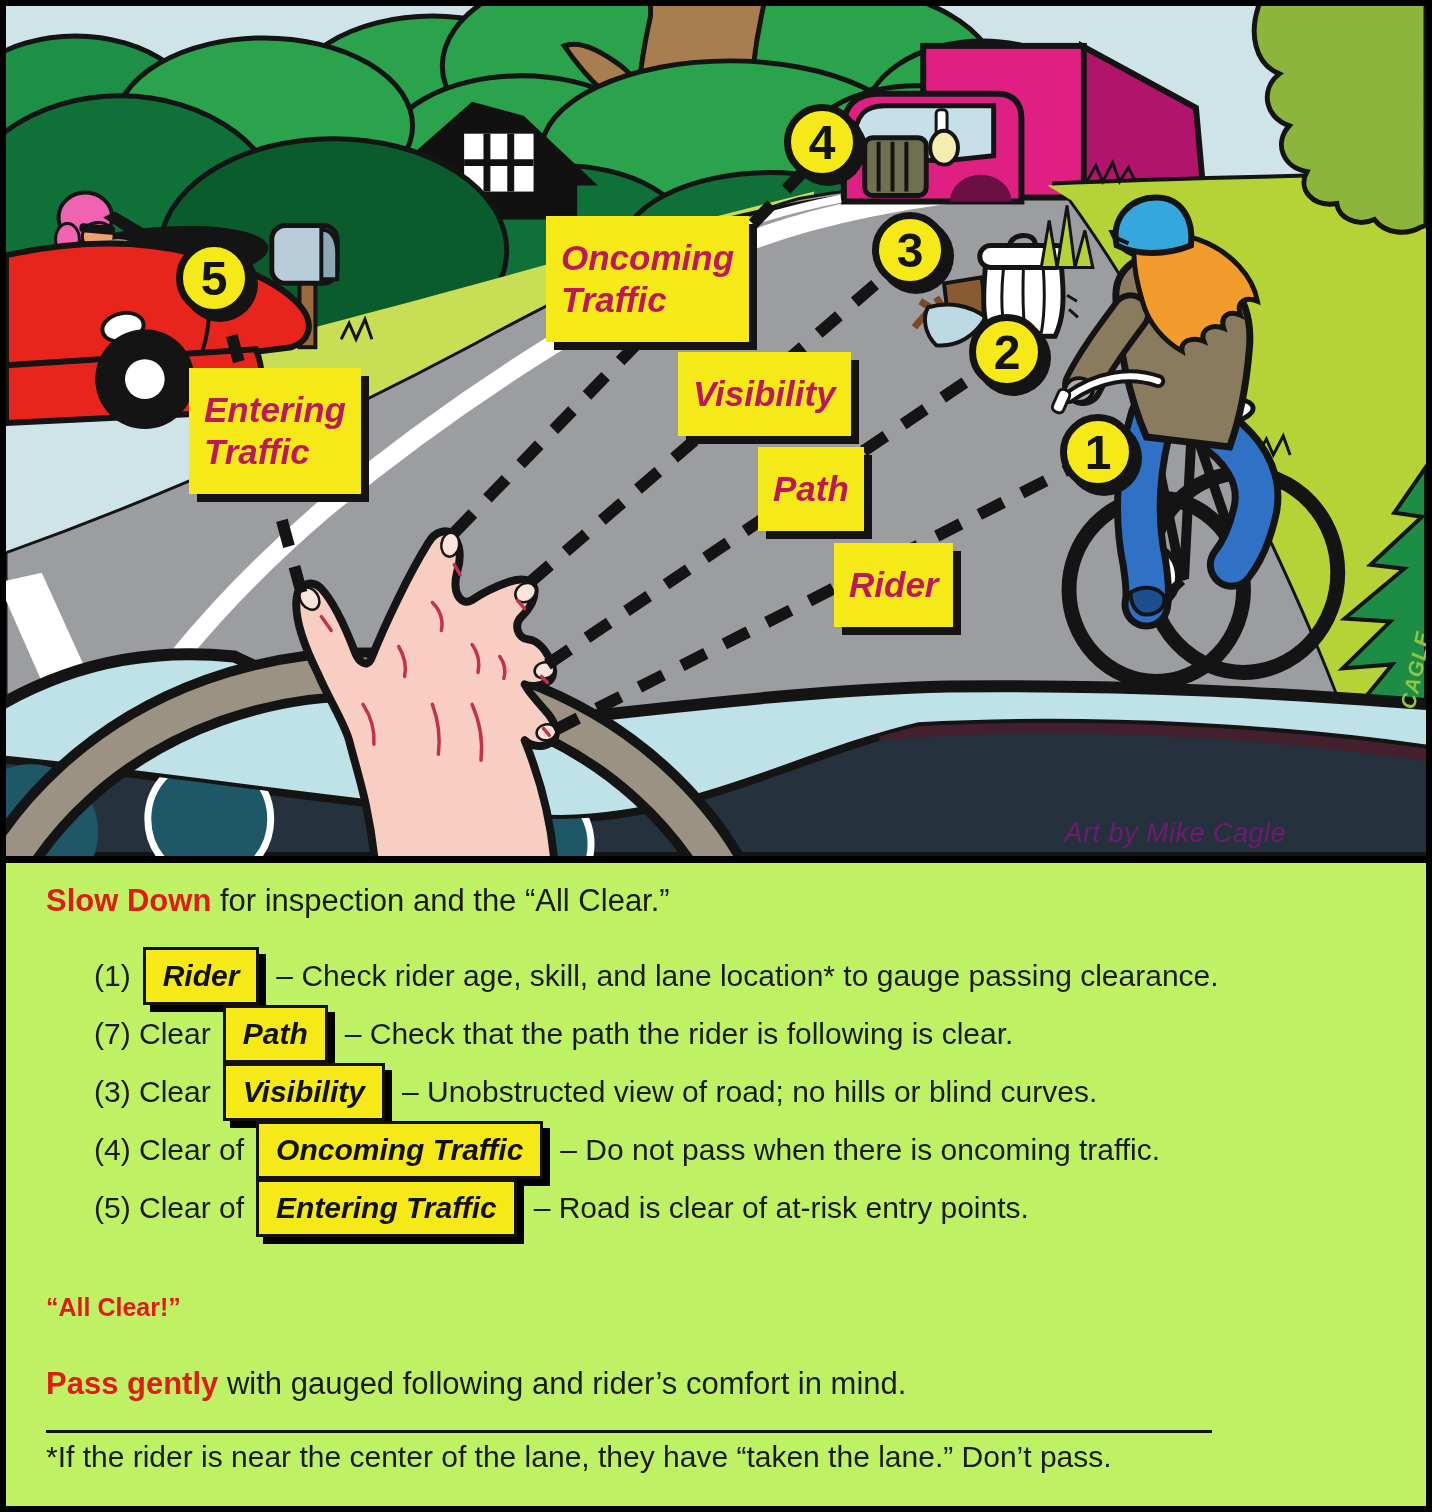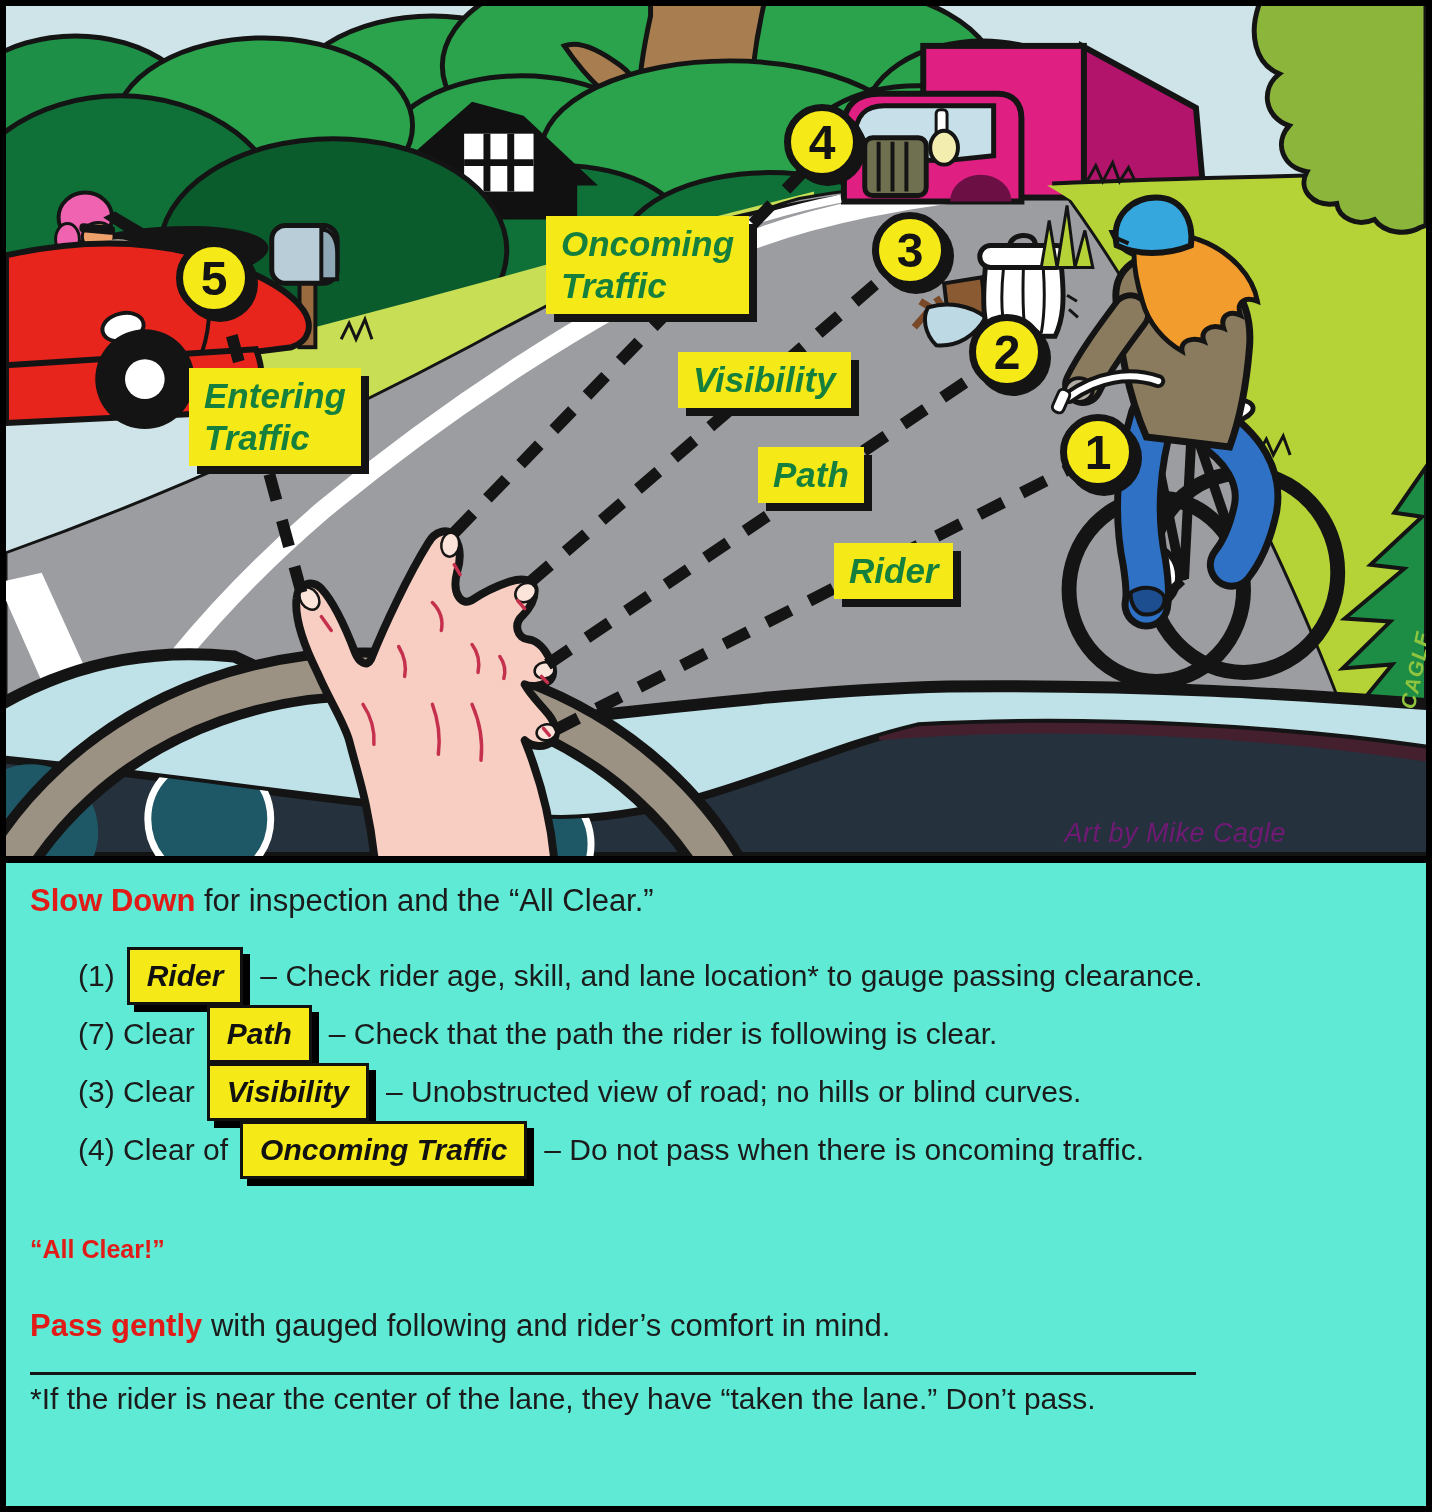--- a/index.html
+++ b/index.html
@@ -6,43 +6,43 @@
   .stage {
     position:relative; width:1432px; height:1512px;
     box-sizing:border-box; border:6px solid #000;
     background:#cfe4e8; overflow:hidden;
     font-family:"Liberation Sans", sans-serif;
   }
   
   .illustration { position:relative; width:1420px; height:850px; border-bottom:7px solid #000; overflow:hidden; background:#cfe4e8; }
   .illustration svg { position:absolute; left:0; top:0; }
   .bubble {
-    position:absolute; background:#f6e918; color:#15803d;
+    position:absolute; background:#f6e918; color:#be185d;
     font-weight:bold; font-style:italic; font-size:35px; line-height:1.2;
-    padding:7px 15px; box-shadow:8px 8px 0 #141414; white-space:pre-line;
+    padding:21px 15px; box-shadow:8px 8px 0 #141414; white-space:pre-line;
   }
   .callout-num {
     position:absolute; width:62px; height:62px; background:#f6e918;
     border:7px solid #141414; border-radius:50%; box-shadow:6px 6px 0 #141414;
     display:flex; align-items:center; justify-content:center;
     font-size:48px; font-weight:bold; color:#141414;
   }
   .art-credit {
     position:absolute; top:812px; right:140px; color:#701a75;
     font-style:italic; font-size:27px; letter-spacing:0.5px;
   }
   .signature {
     position:absolute; left:1390px; top:700px; color:#8fc43f;
     font-weight:bold; font-style:italic; font-size:21px; letter-spacing:1px;
     transform:rotate(-78deg); transform-origin:left top;
   }
   
   .panel {
-    position:relative; width:1420px; height:643px; background:#5eead4;
-    box-sizing:border-box; padding:14px 24px; color:#1b1b1b;
+    position:relative; width:1420px; height:643px; background:#bef264;
+    box-sizing:border-box; padding:14px 40px; color:#1b1b1b;
   }
   .lead-red { color:#e11c18; font-weight:bold; }
   .panel-title { font-size:31px; margin-top:6px; }
   .steps { margin-top:28px; margin-left:48px; }
   .step-row { display:flex; align-items:center; height:58px; font-size:30px; white-space:nowrap; }
   .chip {
     box-sizing:border-box; height:58px; display:inline-flex; align-items:center;
     margin-left:12px; padding:0 17px; background:#f6e918;
     border:3px solid #111; box-shadow:7px 7px 0 #000;
     font-weight:bold; font-style:italic; font-size:30px; position:relative; color:#111;
@@ -297,20 +297,25 @@
       <div class="step-row">
         <span>(3) Clear</span>
         <span class="chip">Visibility</span>
         <span class="desc">– Unobstructed view of road; no hills or blind curves.</span>
       </div>
       <div class="step-row">
         <span>(4) Clear of</span>
         <span class="chip">Oncoming Traffic</span>
         <span class="desc">– Do not pass when there is oncoming traffic.</span>
       </div>
+      <div class="step-row">
+        <span>(5) Clear of</span>
+        <span class="chip">Entering Traffic</span>
+        <span class="desc">– Road is clear of at-risk entry points.</span>
+      </div>
     </div>
 
     <div class="all-clear">“All Clear!”</div>
 
     <div class="pass-line">
       <span class="lead-red">Pass gently</span><span> with gauged following and rider’s comfort in mind.</span>
     </div>
 
     <div class="divider"></div>
     <div class="footnote">*If the rider is near the center of the lane, they have “taken the lane.” Don’t pass.</div>

